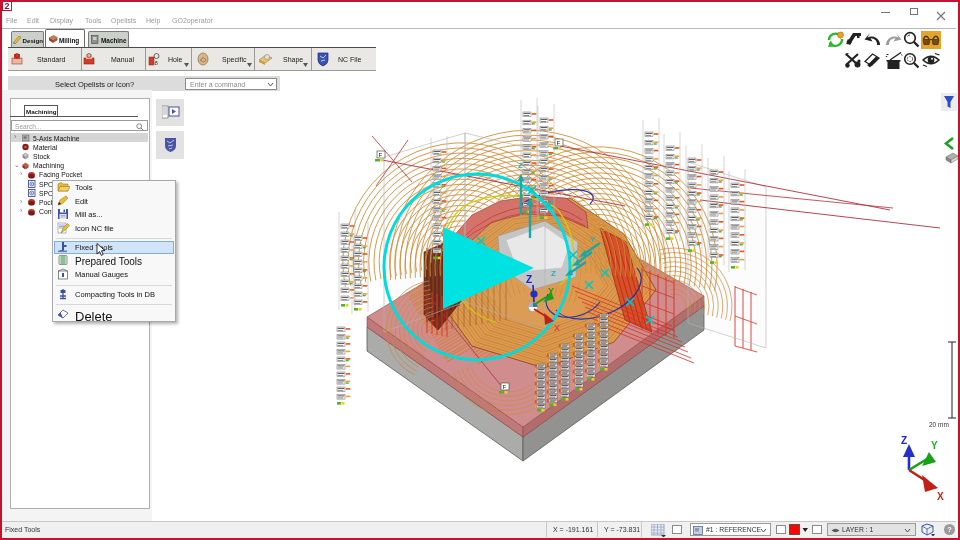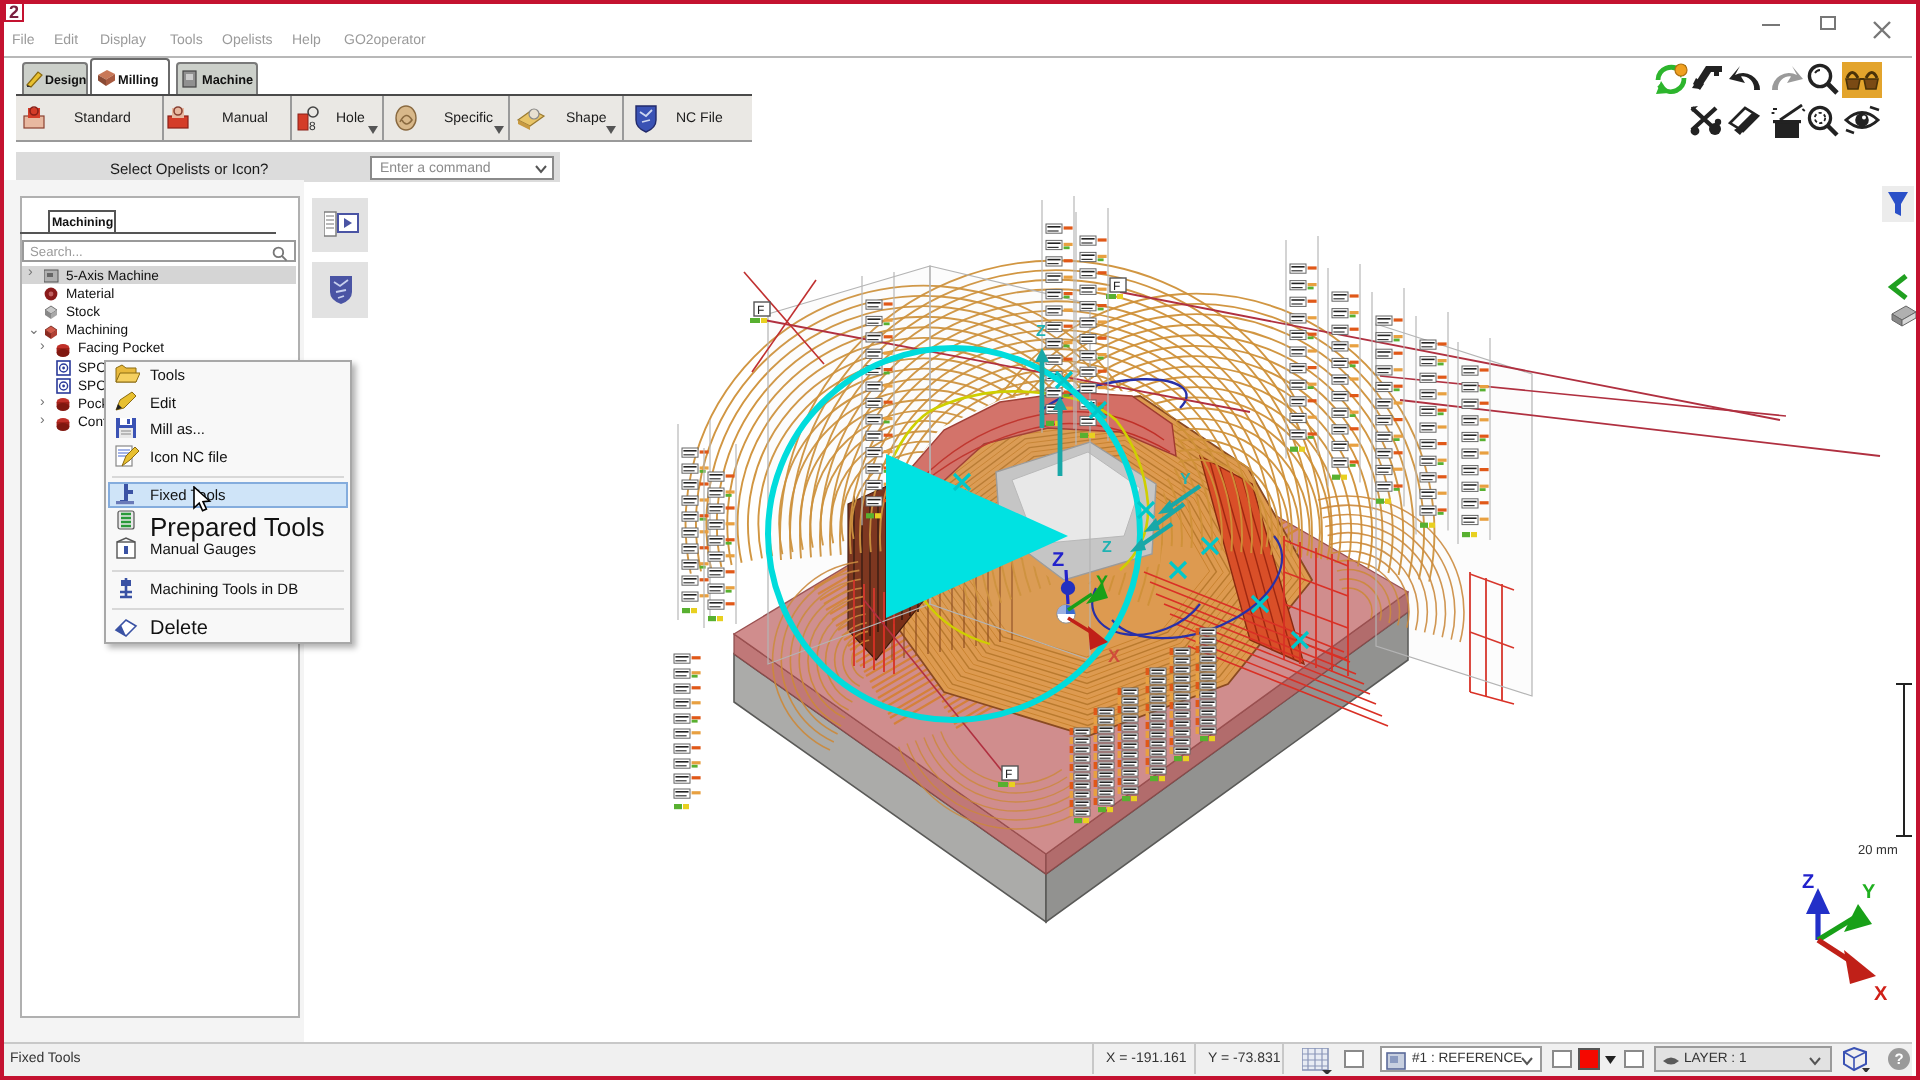--- a/index.html
+++ b/index.html
@@ -1455,37 +1455,37 @@
 <div class="abs" style="left:75px;top:223.6px;font-size:7.5px;color:#111;">Icon NC file</div>
 <svg class="abs" style="left:57px;top:240.7px" width="13" height="12">
       <path d="M5 1 L7 1 L7 4 L9.5 4 L9.5 6 L7 6 L7 9 Q7 11 5 11 L3 11 L3 9 L5 9 Z" fill="#3a52a4"></path>
       <rect x="1" y="9.5" width="9" height="1.6" fill="#6a7ab8"></rect>
     </svg>
 <div class="abs" style="left:75px;top:242.6px;font-size:7.5px;color:#111;">Fixed Tools</div>
 <svg class="abs" style="left:57px;top:254.2px" width="13" height="12">
       <rect x="2" y="1.5" width="8" height="9" rx="1" fill="#e8e8e8" stroke="#555" stroke-width="0.6"></rect>
       <path d="M3.5 3 l5 0 M3.5 5 l5 0 M3.5 7 l5 0 M3.5 9 l5 0" stroke="#2a9a3a" stroke-width="1.2"></path>
     </svg>
-<div class="abs" style="left:75px;top:256.1px;font-size:13px;color:#111;text-align:right;">Prepared Tools</div>
+<div class="abs" style="left:75px;top:256.1px;font-size:10px;color:#111;text-align:right;">Prepared Tools</div>
 <svg class="abs" style="left:57px;top:267.7px" width="13" height="12">
       <rect x="1.5" y="3" width="9" height="8" fill="#fff" stroke="#555" stroke-width="0.7"></rect>
       <path d="M1.5 3 L6 1 L10.5 3" fill="none" stroke="#555" stroke-width="0.7"></path>
       <rect x="5" y="5" width="2" height="4" fill="#3a52a4"></rect>
     </svg>
 <div class="abs" style="left:75px;top:269.6px;font-size:7.5px;color:#111;">Manual Gauges</div>
 <svg class="abs" style="left:57px;top:288.2px" width="13" height="12">
       <path d="M6 1 L6 8 M3 8 L9 8 M6 8 L6 10 M3 10.5 L9 10.5" stroke="#3a52a4" stroke-width="1.3"></path>
       <rect x="3.5" y="2" width="5" height="3" fill="#3a52a4"></rect>
     </svg>
-<div class="abs" style="left:75px;top:290.1px;font-size:7.5px;color:#111;">Machining Tools in DB</div>
+<div class="abs" style="left:75px;top:290.1px;font-size:7.5px;color:#111;">Compacting Tools in DB</div>
 <svg class="abs" style="left:57px;top:306.7px" width="13" height="12">
       <polygon points="1,8 6,3 11,6 6,11" fill="#fff" stroke="#3a52a4" stroke-width="0.8"></polygon>
       <polygon points="1,8 6,11 6,11 3.5,5.5" fill="#3a52a4"></polygon>
     </svg>
-<div class="abs" style="left:75px;top:308.6px;font-size:10px;color:#111;">Delete</div>
+<div class="abs" style="left:75px;top:308.6px;font-size:13px;color:#111;">Delete</div>
 <div class="abs" style="left:56px;top:237.8px;width:116px;height:1px;background:#d8d8d8;"></div>
 <div class="abs" style="left:56px;top:284.8px;width:116px;height:1px;background:#d8d8d8;"></div>
 <div class="abs" style="left:56px;top:304.4px;width:116px;height:1px;background:#d8d8d8;"></div>
 <svg class="abs" style="left:96px;top:243px" width="12" height="14">
       <polygon points="1,0.5 1,11 3.6,8.6 5.3,12.4 7.2,11.5 5.5,7.8 8.8,7.5" fill="#fff" stroke="#000" stroke-width="0.8"></polygon>
     </svg>
 
  <div class="abs" style="left:2px;top:521px;width:954px;height:16.5px;background:#f0f0f0;border-top:1px solid #c8c8c8;"></div>
  <div class="abs" style="left:5px;top:526px;font-size:7px;color:#333;">Fixed Tools</div>
  <div class="abs" style="left:546px;top:522px;width:1px;height:15px;background:#c8c8c8;"></div>

